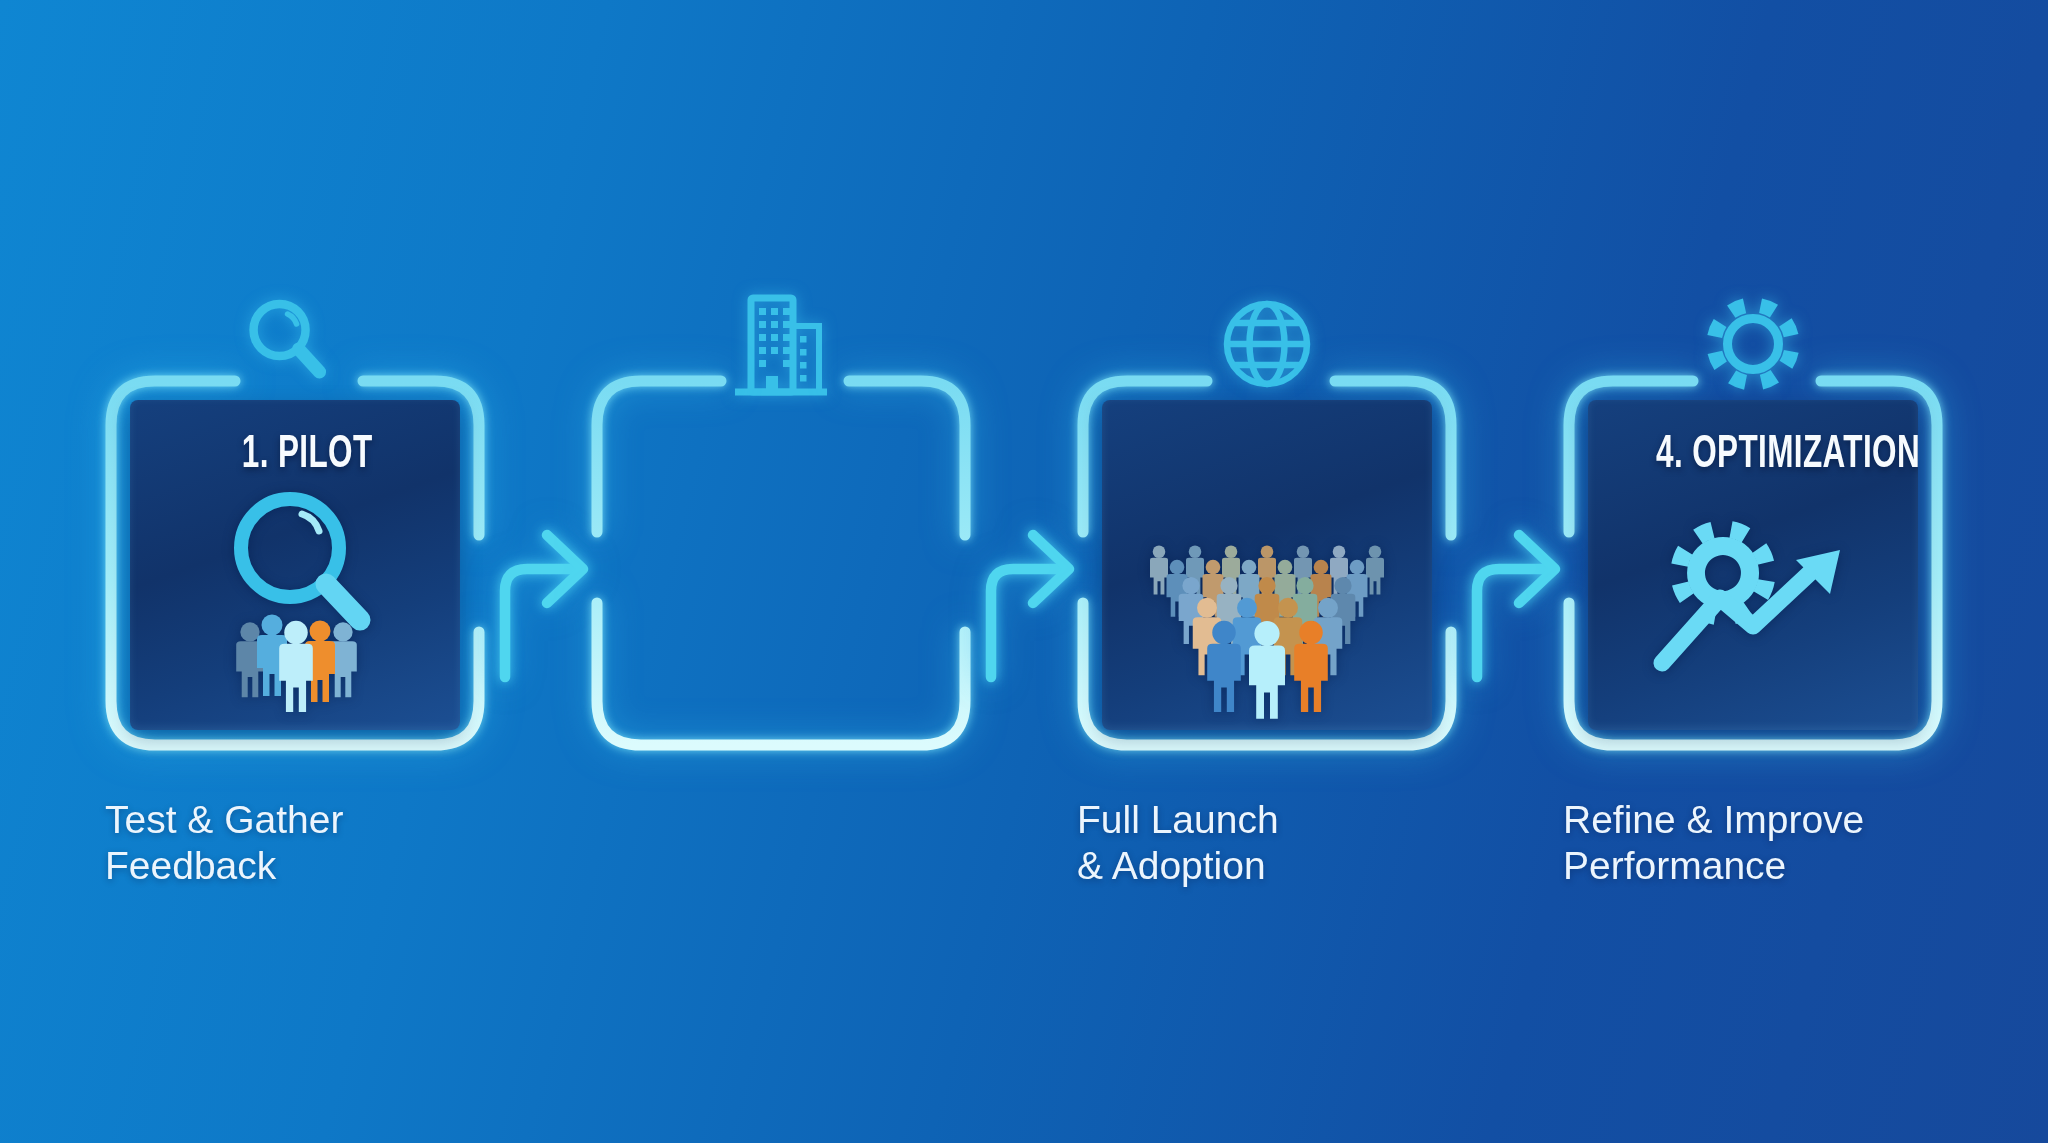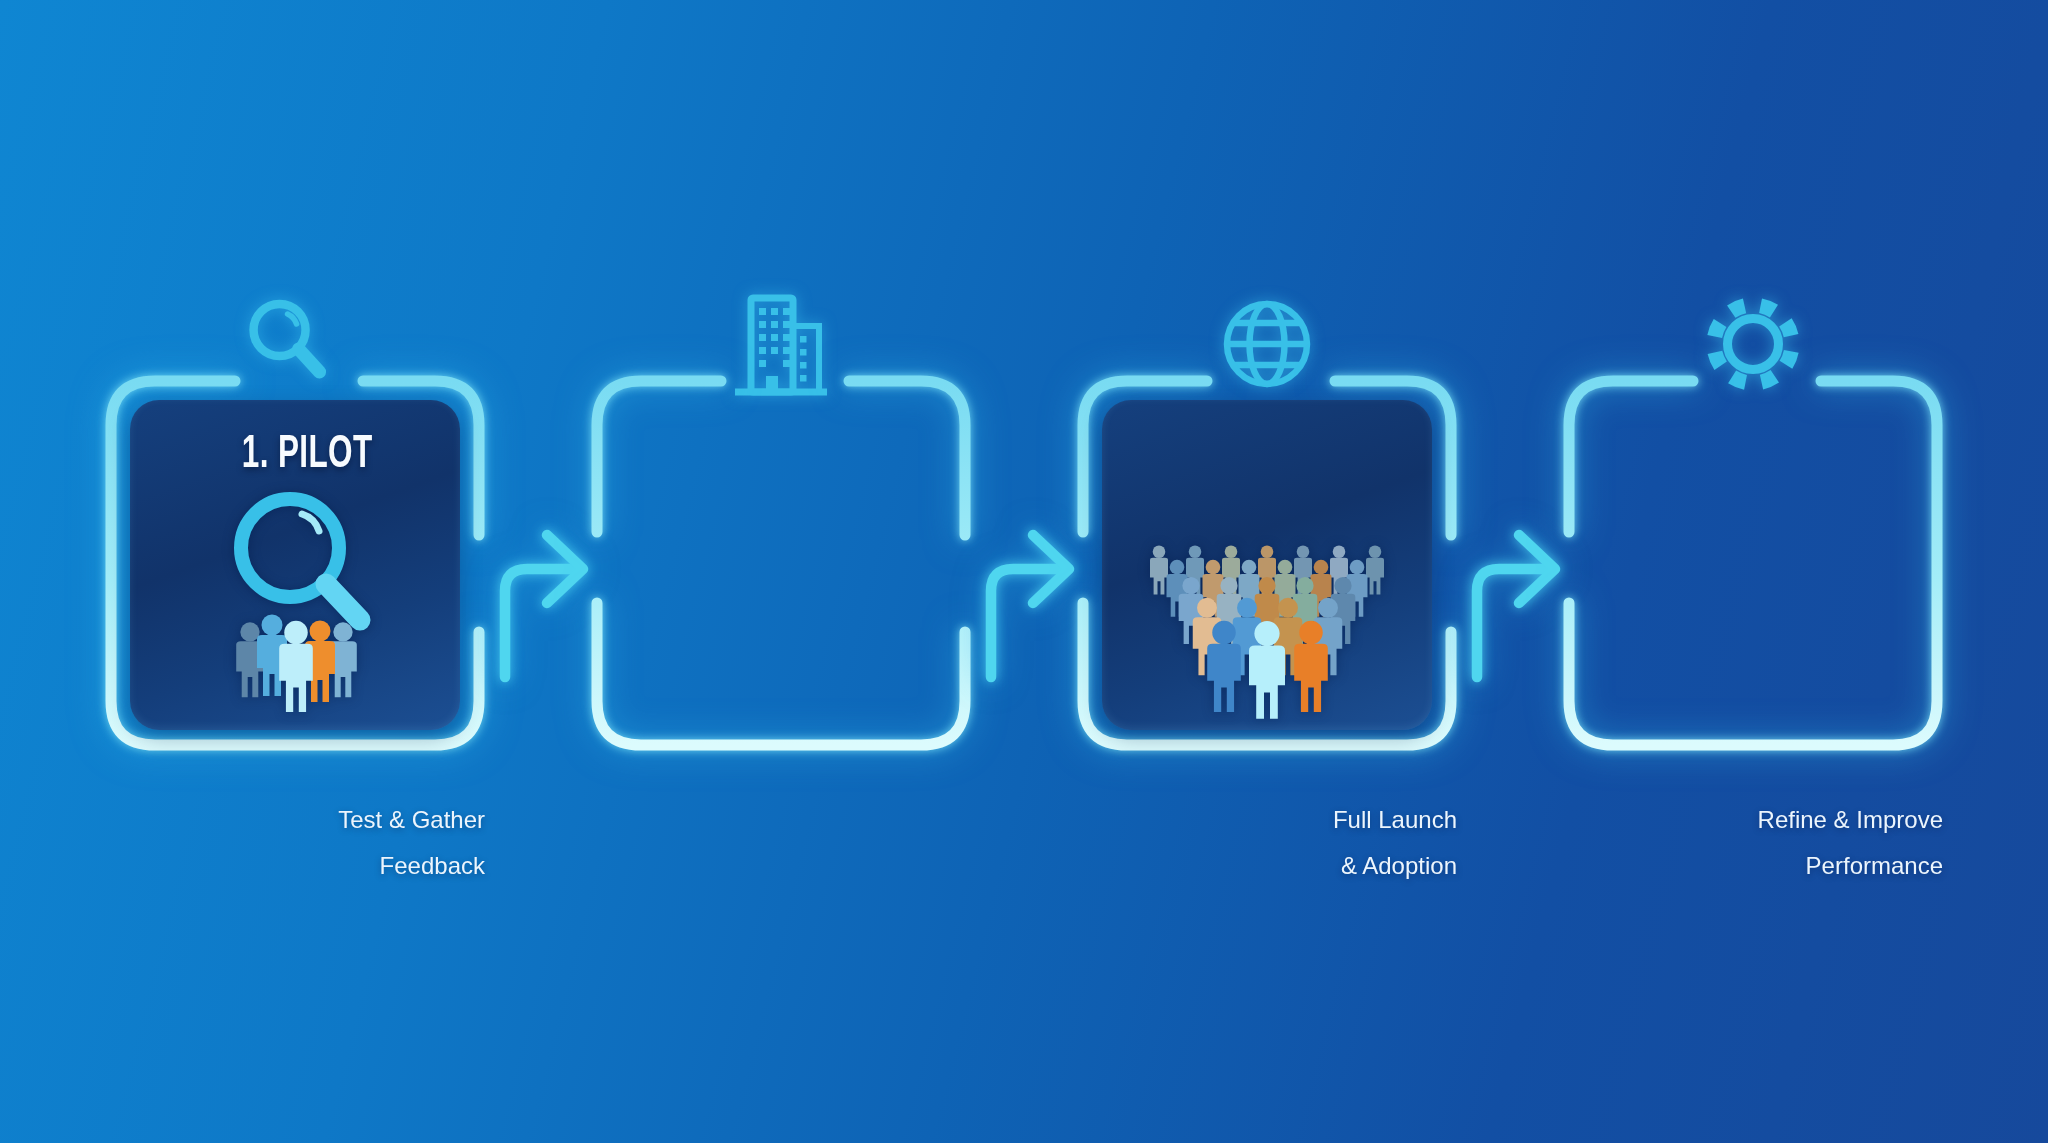--- a/index.html
+++ b/index.html
@@ -17,21 +17,21 @@
     width:124px; height:104px;
     filter:drop-shadow(0 0 7px rgba(60,195,240,.55));
   }
   .top-icon.mag { transform:translateX(-56%); }
   .frame {
     position:absolute; top:83px; left:0; width:380px; height:378px;
     filter:drop-shadow(0 0 5px rgba(125,230,250,.85)) drop-shadow(0 0 16px rgba(50,180,235,.55));
   }
   .inner {
     position:absolute; top:108px; left:25px; width:330px; height:330px;
-    border-radius:29px;
+    border-radius:8px;
     background:linear-gradient(160deg,#15407e 0%,#11336a 42%,#143e7b 68%,#1c4f93 100%);
     box-shadow:0 8px 22px rgba(0,20,60,.28), inset 0 -2px 8px rgba(130,210,255,.14);
     overflow:hidden;
     padding-left:24px;
   }
   .title { text-align:center; margin-top:26px; }
   .title span {
     display:inline-block;
     white-space:pre;
     font-weight:bold;
@@ -42,23 +42,23 @@
     transform:scale(.75,1.08);
     transform-origin:center top;
     text-shadow:0 3px 7px rgba(0,15,45,.5);
   }
   .inner-icon {
     position:absolute; left:0; bottom:2px; width:330px; height:250px;
     filter:drop-shadow(0 1px 6px rgba(0,25,70,.45));
   }
   .caption {
     position:absolute; top:505px; width:100%;
-    text-align:right;
+    text-align:left;
     white-space:pre;
-    font-size:24px; line-height:46px;
+    font-size:39px; line-height:46px;
     color:#ecf5fd;
     text-shadow:0 2px 6px rgba(0,20,60,.35);
   }
   .connector {
     position:absolute; top:375px; width:114px; height:378px;
     filter:drop-shadow(0 0 6px rgba(80,215,245,.8)) drop-shadow(0 0 14px rgba(40,170,230,.5));
   }
   .arr { fill:none; stroke:#4fd6ef; stroke-width:10.5; stroke-linecap:round; stroke-linejoin:round; }
   .neon { fill:none; stroke:url(#frameGrad); stroke-width:11; stroke-linecap:round; }
   .oline { fill:none; stroke:#38c0e8; }
@@ -210,17 +210,26 @@
   </svg>
 
   <div class="stage" style="left:1563px">
     <svg class="top-icon" viewBox="0 0 120 104">
       <circle class="oline" cx="60" cy="52" r="39" stroke-width="15" stroke-dasharray="14.5 16.1" transform="rotate(11 60 52)"></circle>
       <circle class="oline" cx="60" cy="52" r="25.5" stroke-width="9"></circle>
     </svg>
     <svg class="frame" viewBox="0 0 380 378">
       <path class="neon" d="M258,6 H330 Q374,6 374,50 V326 Q374,370 330,370 H50 Q6,370 6,326 V228 M6,157 V50 Q6,6 50,6 H130"></path>
     </svg>
+    <div class="inner">
+      <div class="title"><span>4. OPTIMIZATION</span></div>
+      <svg class="inner-icon" viewBox="0 0 330 250">
+        <circle cx="135" cy="95" r="44" fill="none" stroke="#6adaf5" stroke-width="17" stroke-dasharray="16 18.56" transform="rotate(10 135 95)"></circle>
+        <path fill="#6adaf5" fill-rule="evenodd" d="M135,59 a36,36 0 1 0 0.1,0 Z M135,77 a18,18 0 1 1 -0.1,0 Z"></path>
+        <path d="M74,185 L132,120 L165,148 L225,92" fill="none" stroke="#6adaf5" stroke-width="17" stroke-linecap="round" stroke-linejoin="round"></path>
+        <polygon points="252,72 242,116 208,82" fill="#6adaf5"></polygon>
+      </svg>
+    </div>
     <div class="caption">Refine &amp; Improve
 Performance</div>
   </div>
 
 </div>
 
 </body></html>

